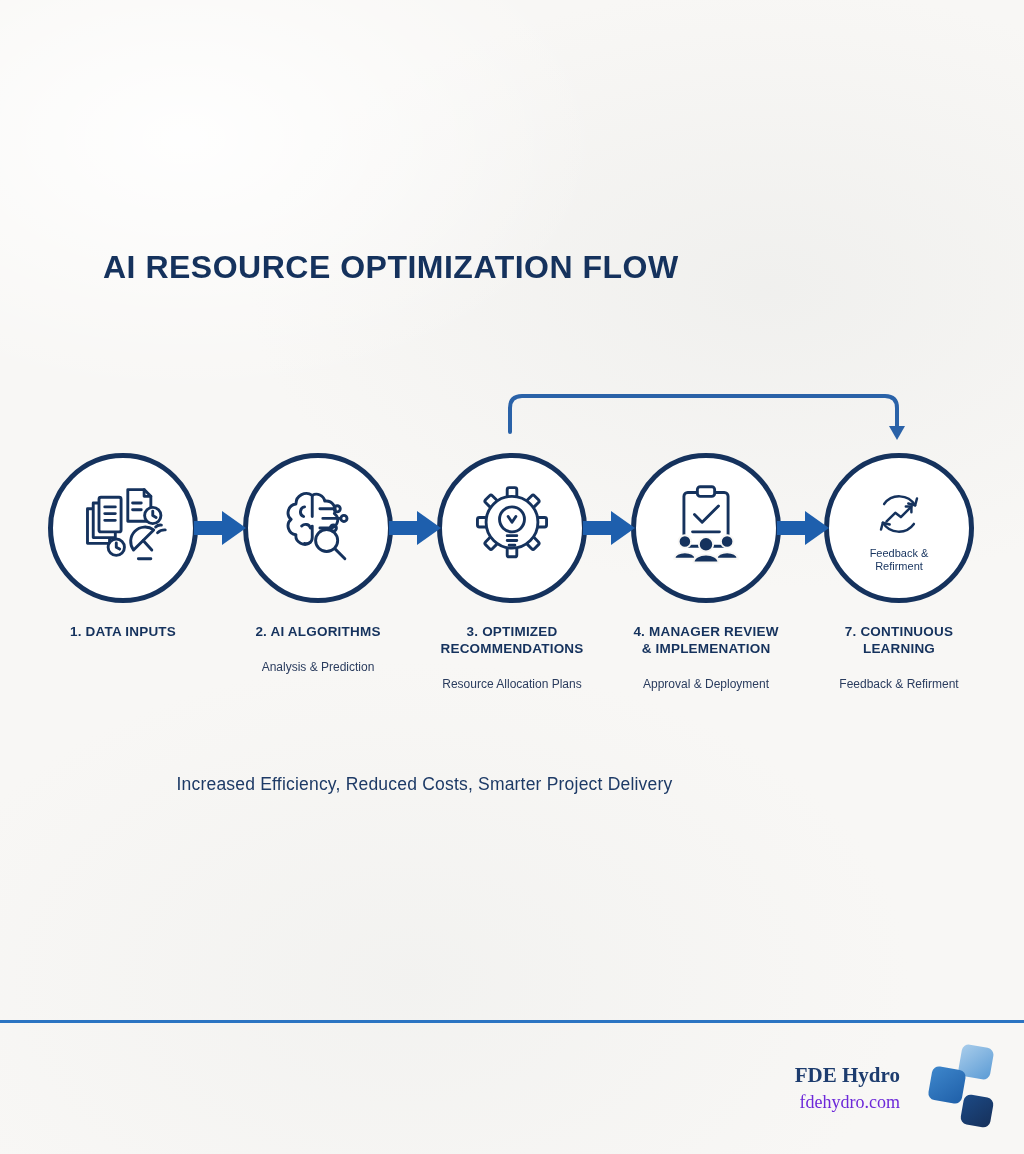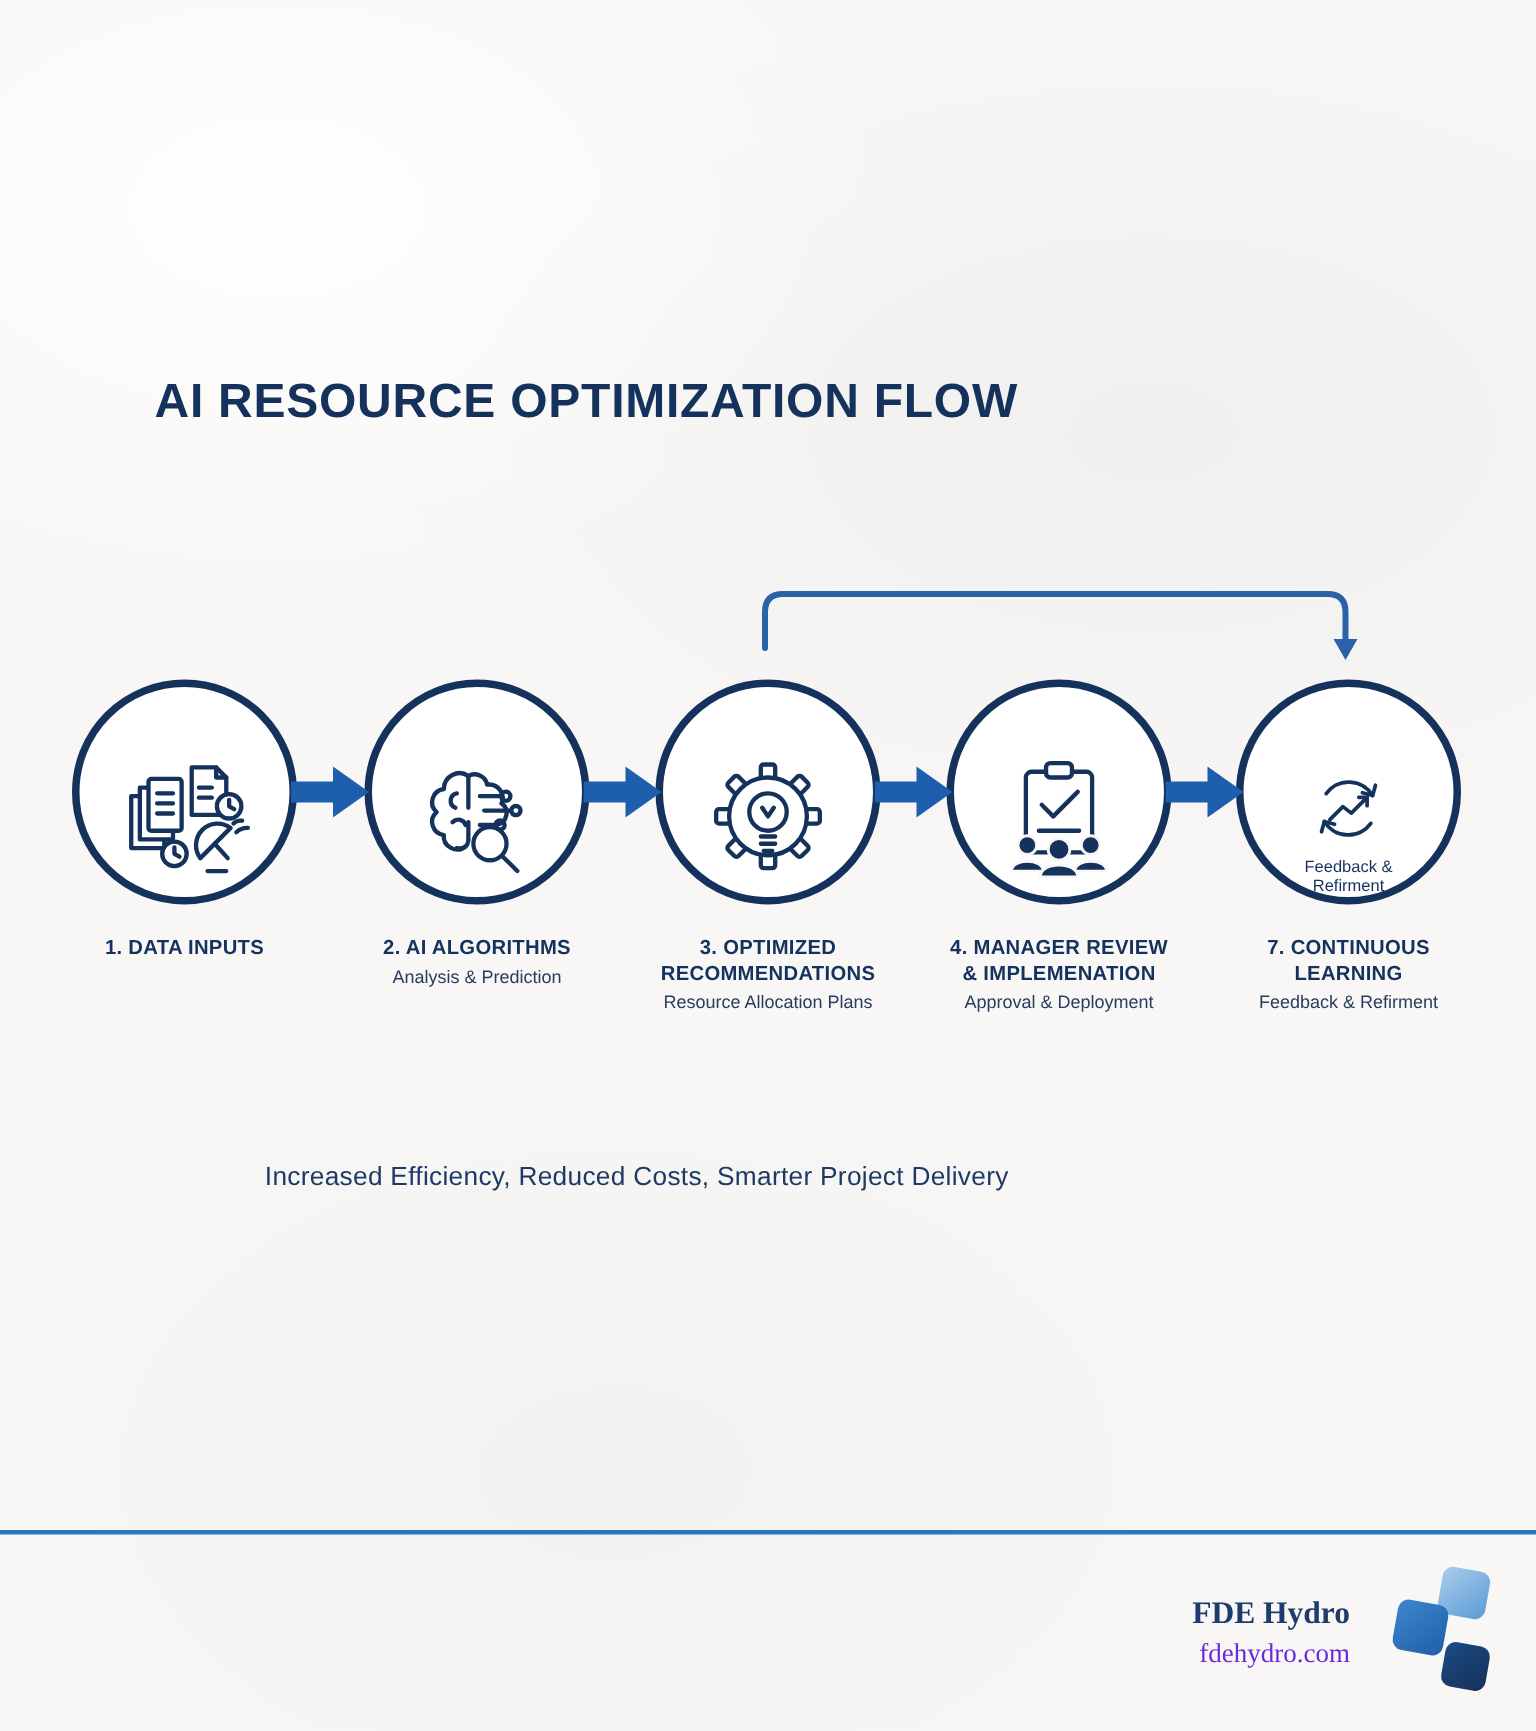--- a/index.html
+++ b/index.html
@@ -19,27 +19,27 @@
   }
   .title{
     position:absolute; left:103px; top:249px;
     font-size:32px; font-weight:800; color:#15325d; letter-spacing:.5px;
     white-space:nowrap;
   }
   .step{ position:absolute; top:453px; width:200px; text-align:center; }
   .circle{
     width:150px; height:150px; margin:0 auto; border-radius:50%;
     background:#ffffff; border:5px solid #15325d;
-    display:flex; flex-direction:column; align-items:center; justify-content:flex-end;
+    display:flex; flex-direction:column; align-items:center; justify-content:center;
   }
   .step-label{
     margin-top:20px; font-size:13.5px; font-weight:bold; color:#15325d;
     letter-spacing:.2px; line-height:17px;
   }
-  .step-sub{ margin-top:4px; font-size:12px; color:#2a3c5e; line-height:15px; }
+  .step-sub{ margin-top:20px; font-size:12px; color:#2a3c5e; line-height:15px; }
   .inner-caption{ font-size:11px; color:#15325d; line-height:13px; margin-top:2px; }
   .arrow{ position:absolute; top:510px; width:52px; height:36px; }
   .feedback-arrow{ position:absolute; left:480px; top:388px; }
   .tagline{
     position:absolute; top:774px; left:0; width:849px; text-align:center;
     font-size:17.5px; font-weight:500; color:#1d3a66; letter-spacing:.2px;
   }
   .rule{ position:absolute; top:1020px; left:0; width:1024px; height:3px; background:#2b74c2; }
   .brand{ position:absolute; top:1063px; right:124px; text-align:right;font-family:Liberation Serif, serif; }
   .brand-name{ font-size:21px; font-weight:bold; color:#1d3c6e; }

